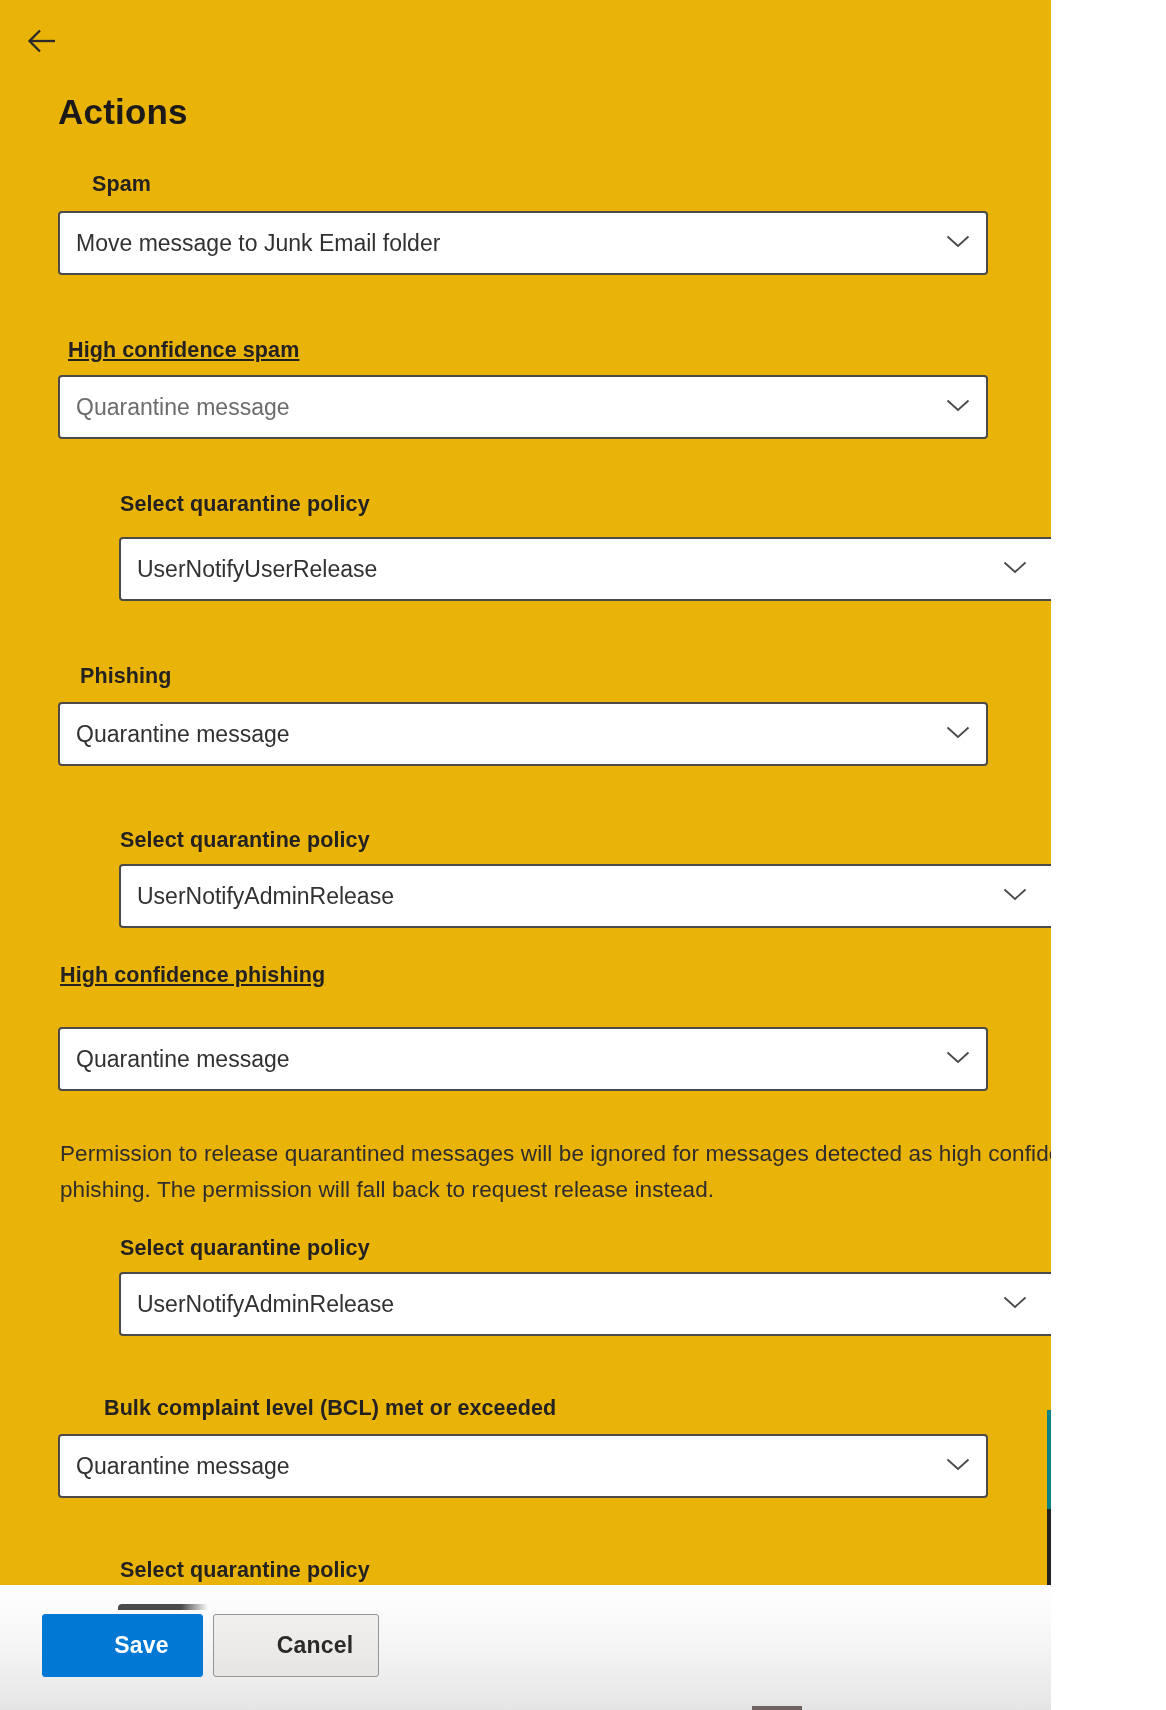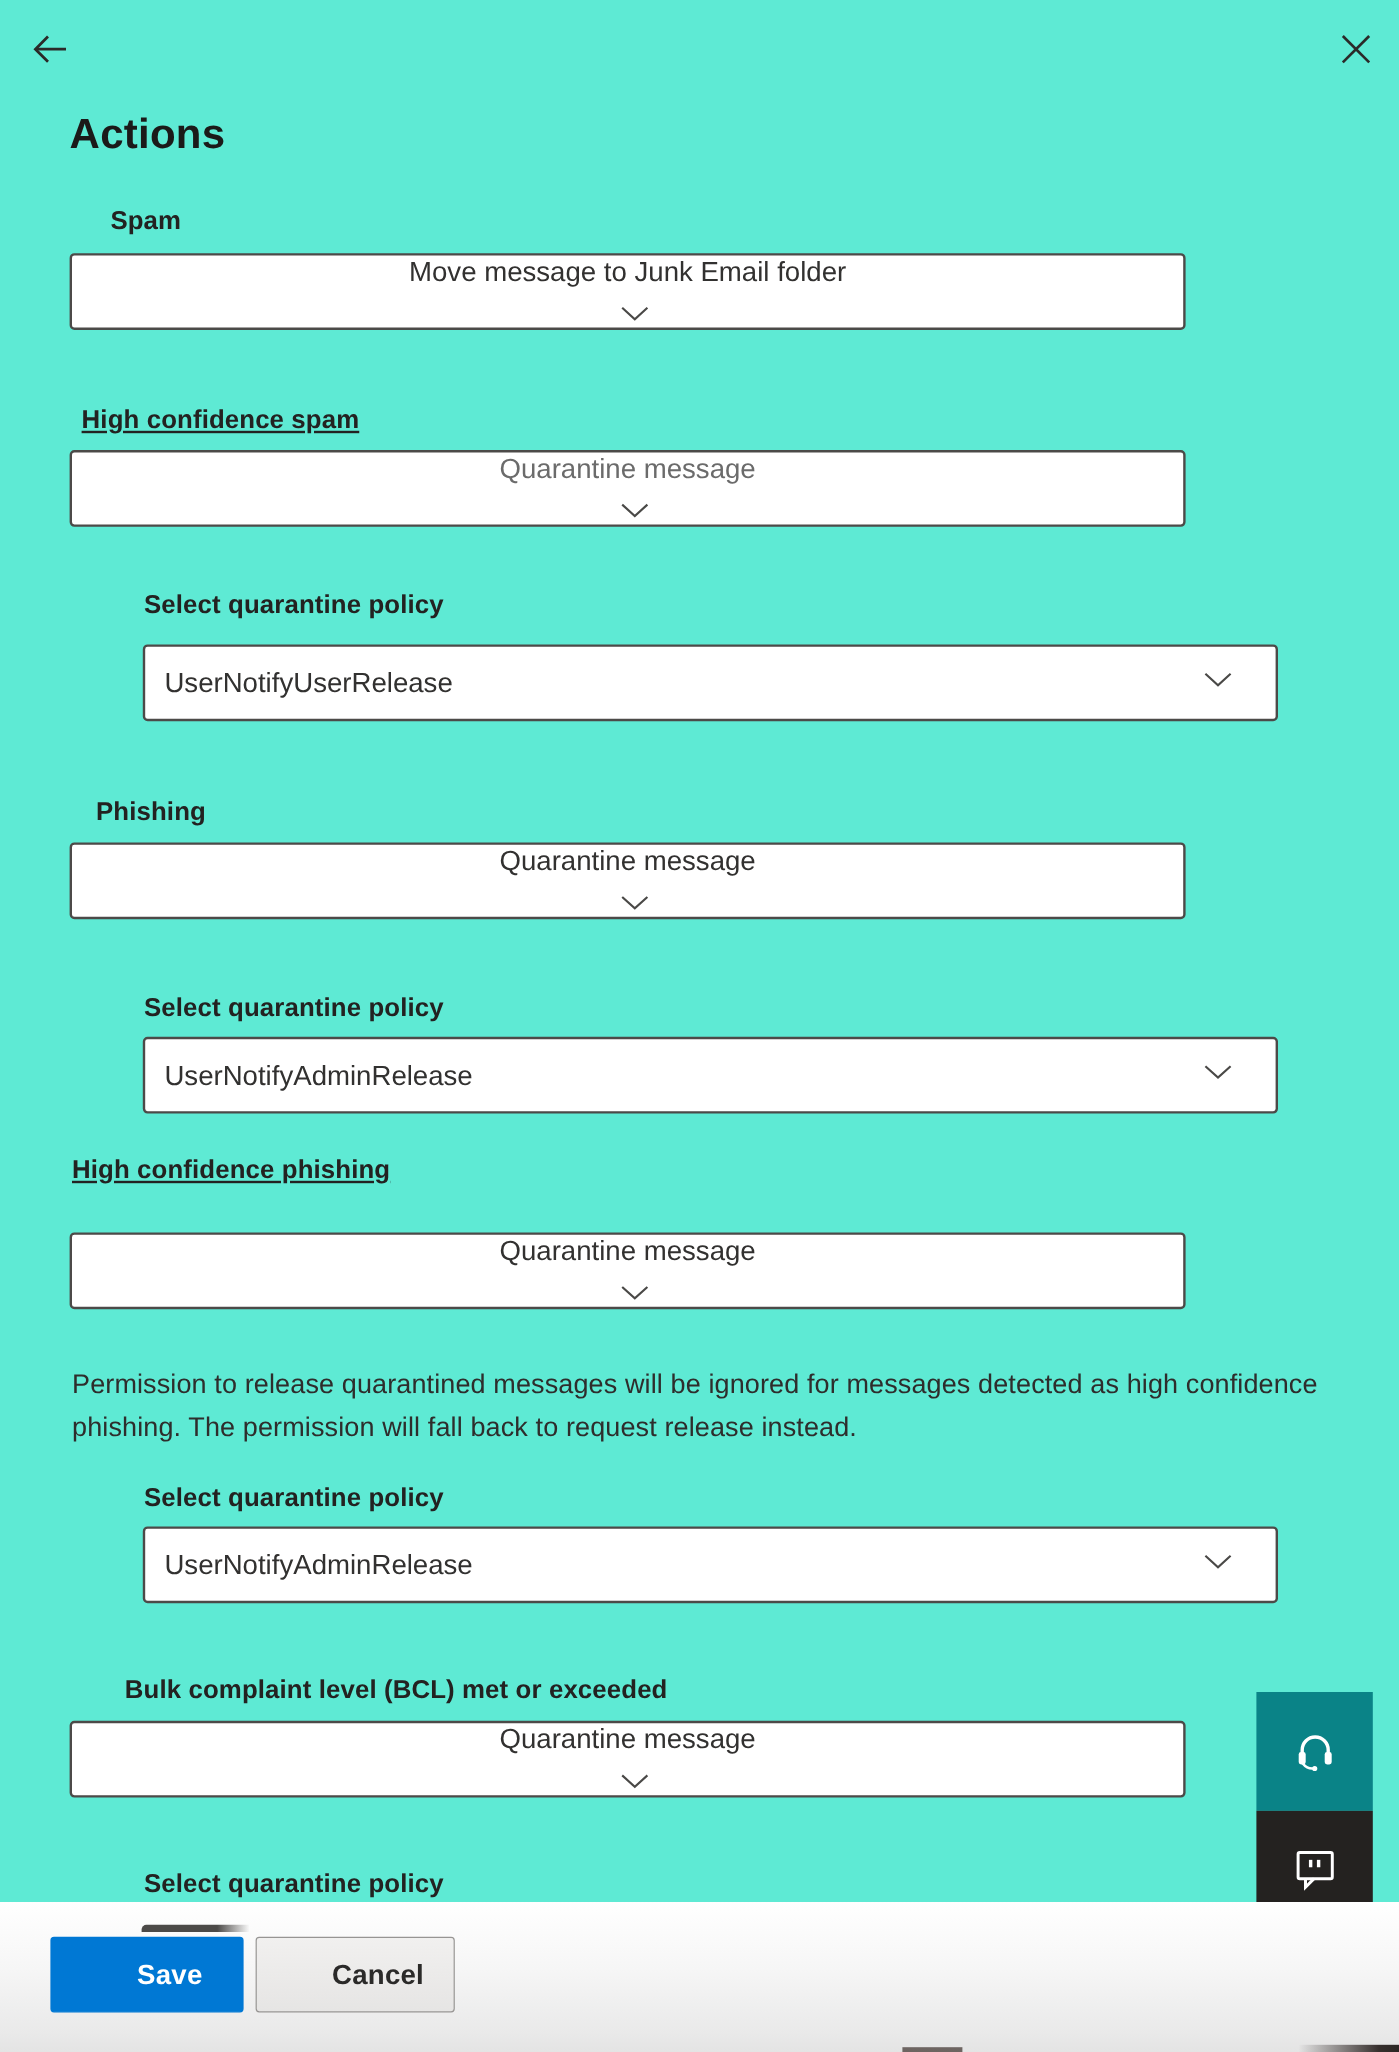--- a/index.html
+++ b/index.html
@@ -1,39 +1,39 @@
 <!DOCTYPE html>
 <html><head>
 <meta charset="utf-8">
 <style>
   html,body{margin:0;padding:0;background:#ffffff;}
   .screen{
-    position:relative;width:1166px;height:1710px;overflow:hidden;
-    background:#5eead4;
+    position:relative;width:1051px;height:1710px;overflow:hidden;
+    background:#eab308;
     font-family:"Liberation Sans", sans-serif;
     color:#252423;
   }
   .abs{position:absolute;}
   .icon-btn{background:none;border:none;padding:0;cursor:pointer;display:flex;align-items:center;justify-content:center;}
   .page-title{
     font-size:35px;font-weight:700;color:#1b1a19;letter-spacing:.2px;line-height:44px;margin:0;
   }
   .field-label{
     font-size:21.5px;font-weight:700;color:#232221;line-height:28px;letter-spacing:.1px;
   }
   .combo{
     box-sizing:border-box;background:#ffffff;
     border:2px solid #4c4a48;border-radius:4px;
     display:flex;align-items:center;justify-content:space-between;
     padding:0 16px 0 16px;cursor:pointer;
   }
   .combo-value{font-size:23px;color:#323130;white-space:nowrap;}
   .combo-value--muted{color:#6b6b6b;}
   .chev{display:block;flex:0 0 auto;margin-left:12px;}
-  .combo--main{width:930px;height:64px;flex-direction:column;}
+  .combo--main{width:930px;height:64px;}
   .combo--sub{width:946px;height:64px;padding-right:36px;}
   .note{
     font-size:22.5px;line-height:36px;color:#2e2d2c;letter-spacing:.1px;
   }
   .clip-label{overflow:hidden;}
   .footer{
     background:linear-gradient(180deg,#ffffff 0%,#f6f6f6 45%,#eaeaea 85%,#e4e4e4 100%);
   }
   .btn{
     box-sizing:border-box;border-radius:3px;font-family:"Liberation Sans",sans-serif;

